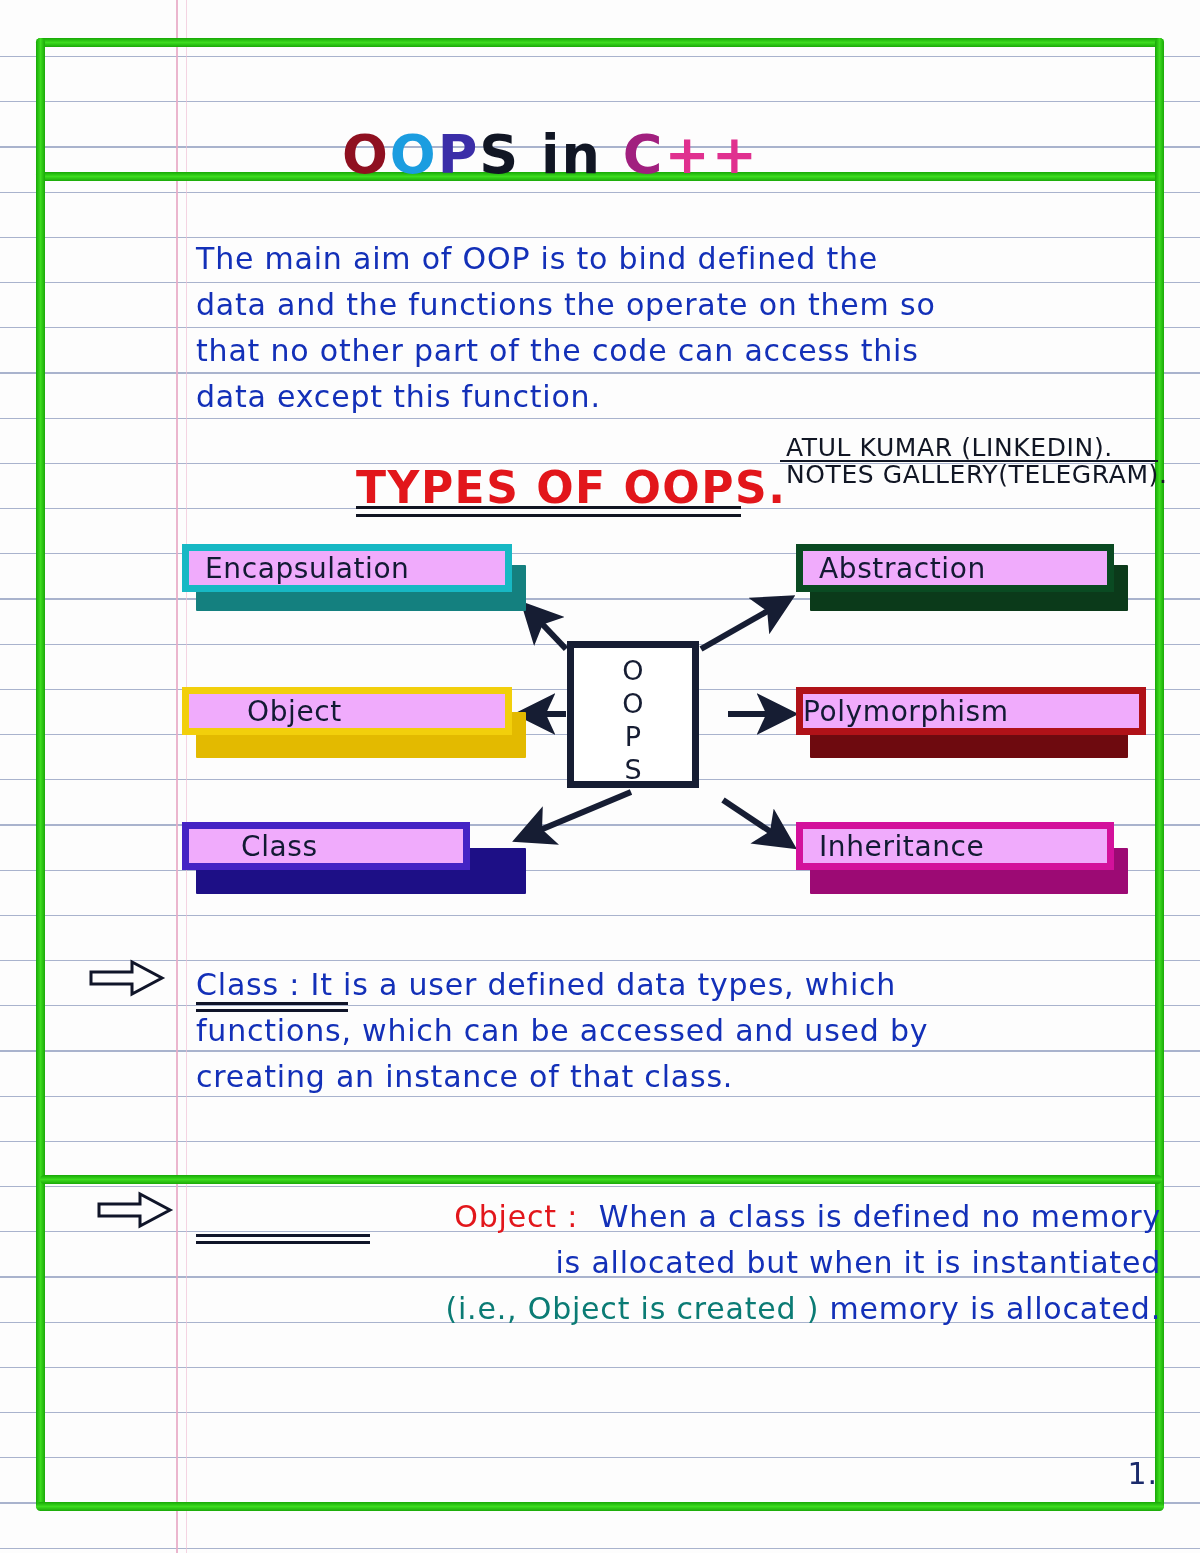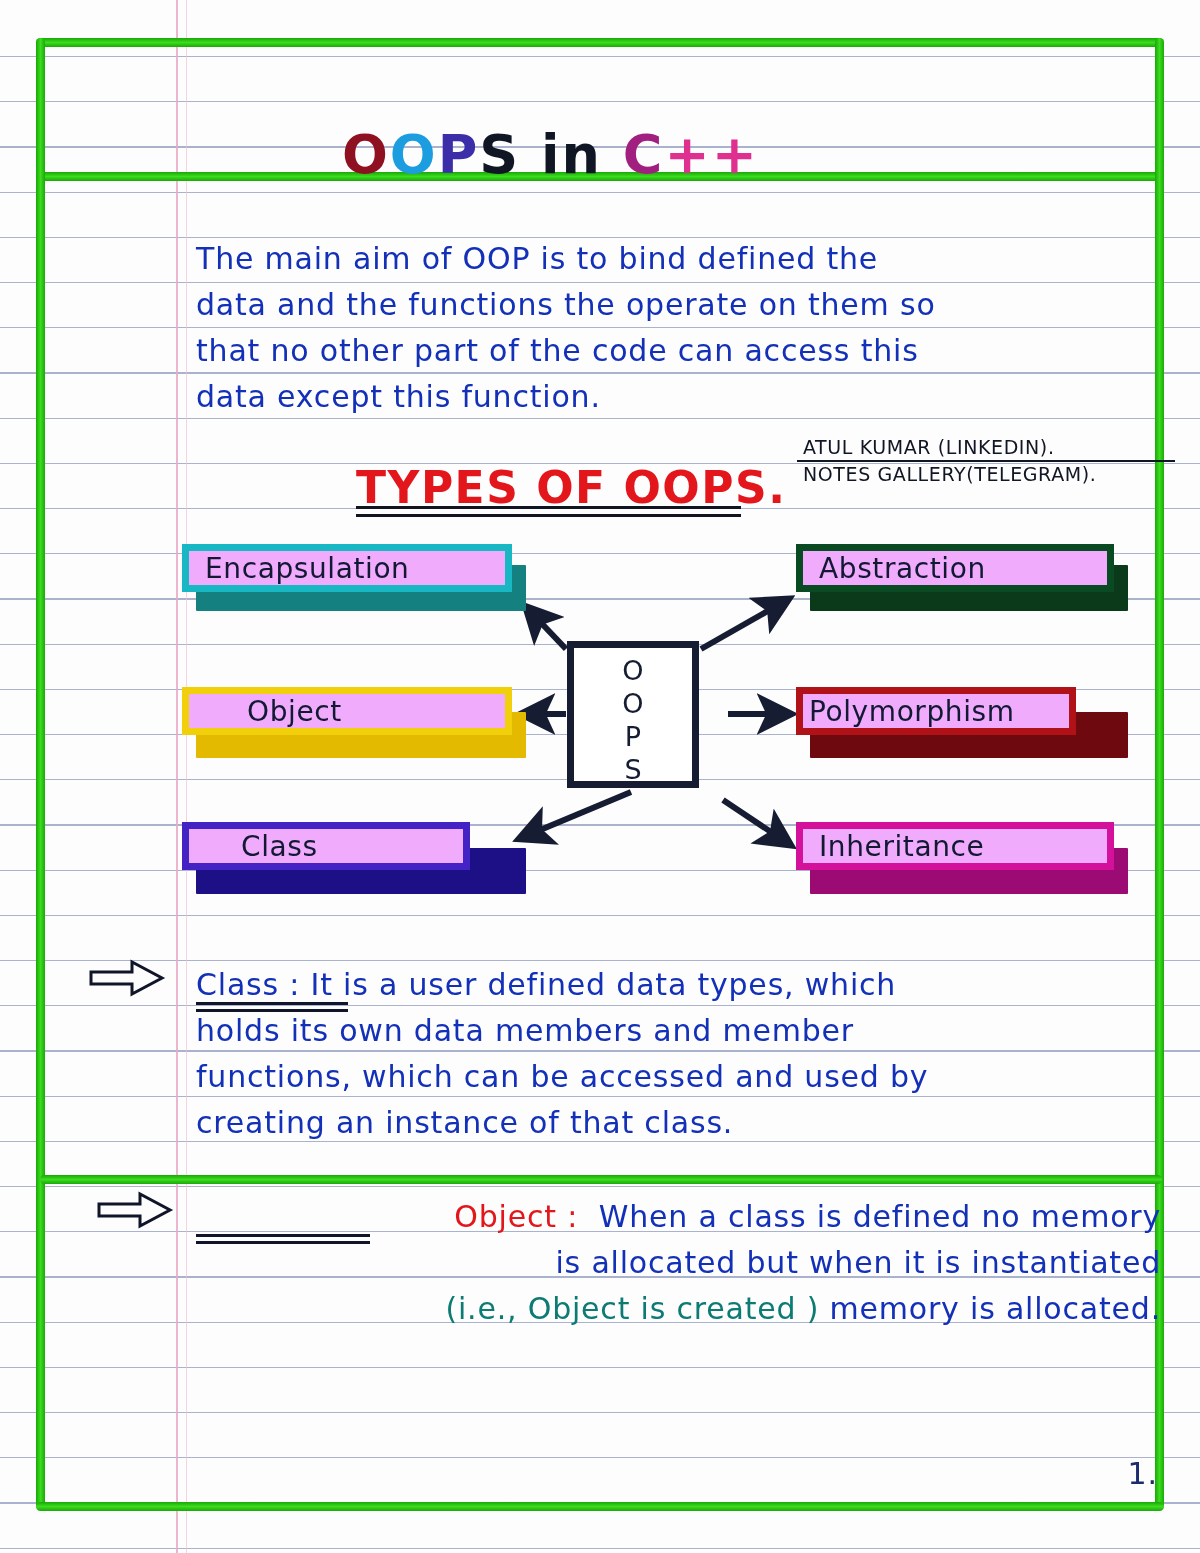--- a/index.html
+++ b/index.html
@@ -92,25 +92,24 @@
     letter-spacing: 1.5px;
     font-family: "DejaVu Sans", sans-serif;
   }
   #types-heading .ul1 { position:absolute; left:0; top:44px; width:385px; height:3px; background:#111522; }
   #types-heading .ul2 { position:absolute; left:0; top:52px; width:385px; height:3px; background:#111522; }
 
   
   #credits {
     position: absolute; left: 786px; top: 434px;
     color: #111624;
-    font-size: 19px;
+    font-size: 25px;
     letter-spacing: .6px;
     line-height: 27px;
     font-family: "DejaVu Sans", sans-serif;
-    margin-left: 17px;
   }
   #credits .cl { display:block; white-space:nowrap; }
   #credits .credit-rule { position:absolute; left:-6px; top:26px; width:378px; height:2.4px; background:#111624; }
 
   
   #diagram { position:absolute; left:0; top:0; width:1200px; height:1553px; pointer-events:none; }
   #diagram > * { pointer-events: auto; }
 
   .node {
     position: absolute;
@@ -265,41 +264,40 @@
     <div class="node" style="left:796px; top:544px; width:318px; height:48px; border-width:7px; border-color:#0a4a22; padding-left:16px;">
       <span class="lbl">Abstraction</span>
     </div>
 
     <div class="shadow" style="left:196px; top:712px; width:330px; height:46px; background:#e3ba00;"></div>
     <div class="node" style="left:182px; top:687px; width:330px; height:48px; border-width:7px; border-color:#f2cf0b; padding-left:58px;">
       <span class="lbl">Object</span>
     </div>
 
     <div class="shadow" style="left:810px; top:712px; width:318px; height:46px; background:#6e0a0f;"></div>
-    <div class="node" style="left:796px; top:687px; width:280px; height:48px; border-width:7px; border-color:#b01218; padding-left:6px;">
+    <div class="node" style="left:796px; top:687px; width:350px; height:48px; border-width:7px; border-color:#b01218; padding-left:0;">
       <span class="lbl">Polymorphism</span>
     </div>
 
     <div class="shadow" style="left:196px; top:848px; width:330px; height:46px; background:#1d0f86;"></div>
     <div class="node" style="left:182px; top:822px; width:288px; height:48px; border-width:7px; border-color:#4423c4; padding-left:52px;">
       <span class="lbl">Class</span>
     </div>
 
     <div class="shadow" style="left:810px; top:848px; width:318px; height:46px; background:#9c0a74;"></div>
     <div class="node" style="left:796px; top:822px; width:318px; height:48px; border-width:7px; border-color:#d3119b; padding-left:16px;">
       <span class="lbl">Inheritance</span>
     </div>
   </div>
 
   <svg class="bullet-arrow" style="left:88px; top:958px;" viewBox="0 0 78 40">
     <path d="M3,14 L44,14 L44,4 L74,20 L44,36 L44,26 L3,26 Z" fill="none" stroke="#101529" stroke-width="3"></path>
   </svg>
   <div id="class-block" class="hand">
     <span class="ln"><span class="kw">Class :</span> <span>It is a user defined data types, which</span></span>
-    <span class="ln">holds its own data members and member</span>
     <span class="ln">functions, which can be accessed and used by</span>
     <span class="ln">creating an instance of that class.</span>
     <span class="kw-ul1"></span>
     <span class="kw-ul2"></span>
   </div>
 
   <svg class="bullet-arrow" style="left:96px; top:1190px;" viewBox="0 0 78 40">
     <path d="M3,14 L44,14 L44,4 L74,20 L44,36 L44,26 L3,26 Z" fill="none" stroke="#101529" stroke-width="3"></path>
   </svg>
   <div id="object-block" class="hand">

